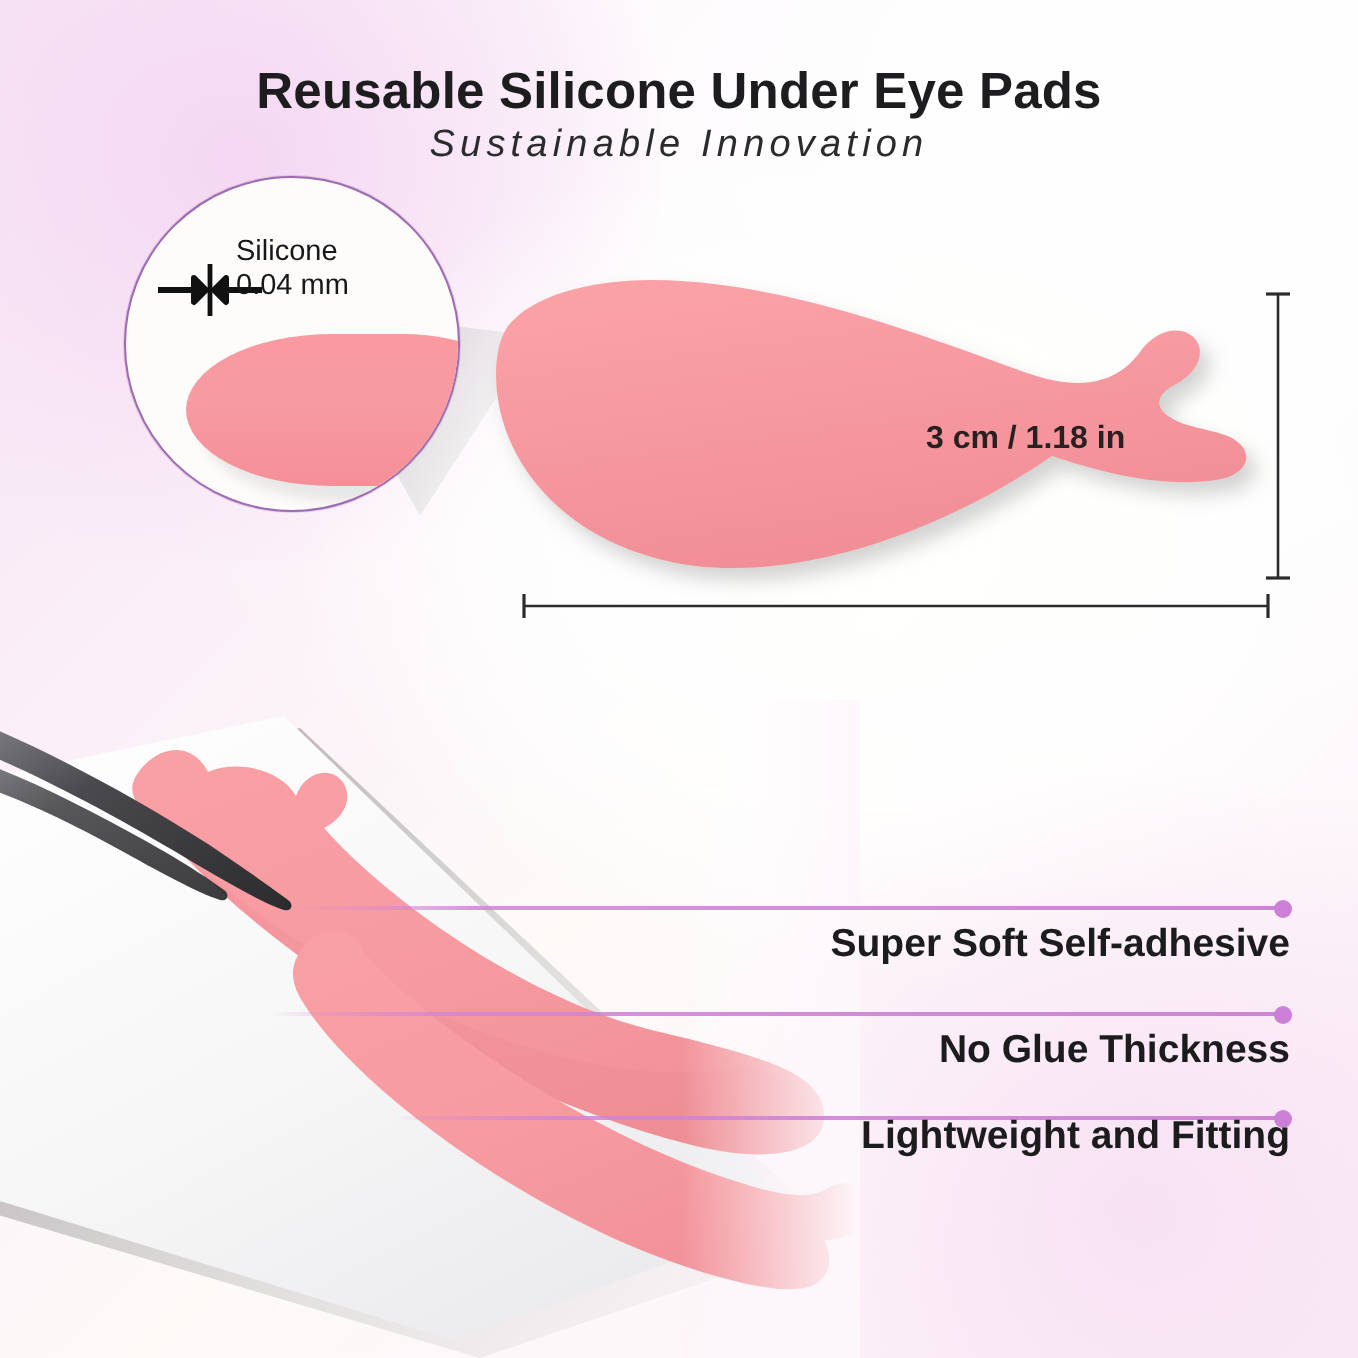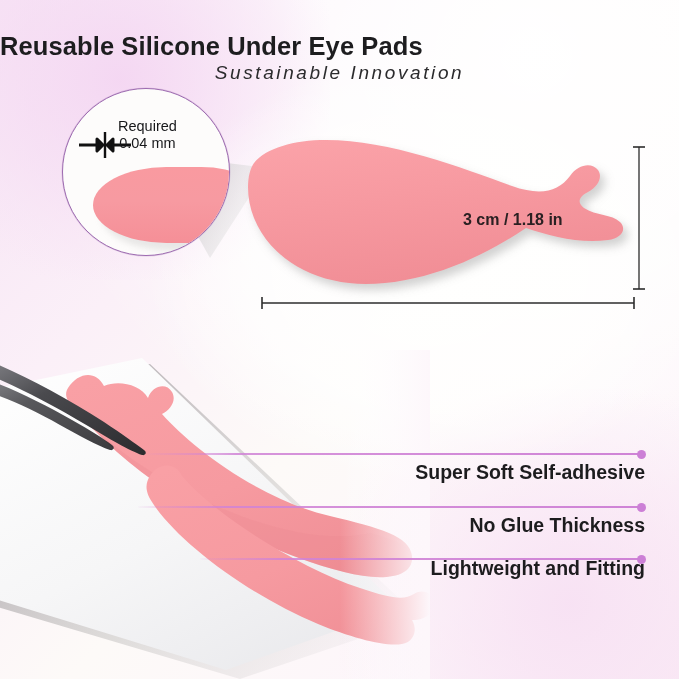--- a/index.html
+++ b/index.html
@@ -37,21 +37,21 @@
     width: 560px; height: 420px;
     background: radial-gradient(ellipse at center, rgba(255,255,254,0.98) 0%, rgba(255,255,254,0.72) 45%, rgba(255,255,255,0) 72%);
     pointer-events: none;
   }
 
   
   .title {
     position: absolute;
     left: 0; right: 0;
     top: 32px;
-    text-align: left;
+    text-align: center;
     font-size: 25.5px;
     font-weight: bold;
     color: #1d1d1f;
     letter-spacing: 0.1px;
     white-space: nowrap;
   }
   .subtitle {
     position: absolute;
     left: 0; right: 0;
     top: 62px;
@@ -192,21 +192,21 @@
       <div class="mag-tip-shadow"></div>
       <div class="mag-tip"></div>
 
       <svg class="thickness-marker" viewBox="0 0 60 32">
         <line x1="30" y1="3" x2="30" y2="29" stroke="#111" stroke-width="2.4"></line>
         <path d="M 4 16 L 22 16 M 22 10 L 28 16 L 22 22 Z" stroke="#111" stroke-width="3" fill="#111" stroke-linejoin="round"></path>
         <path d="M 56 16 L 38 16 M 38 10 L 32 16 L 38 22 Z" stroke="#111" stroke-width="3" fill="#111" stroke-linejoin="round"></path>
       </svg>
 
       <div class="thickness-text">
-        <span>Required</span>
+        <span>Silicone</span>
         <span class="tl2">0.04 mm</span>
       </div>
     </div>
 
     <svg class="pad-main" viewBox="0 0 400 170">
       <defs>
         <linearGradient id="padGrad" x1="0" y1="0" x2="0.35" y2="1">
           <stop offset="0%" stop-color="#fba3a9"></stop>
           <stop offset="45%" stop-color="#f79aa1"></stop>
           <stop offset="100%" stop-color="#f18e96"></stop>

